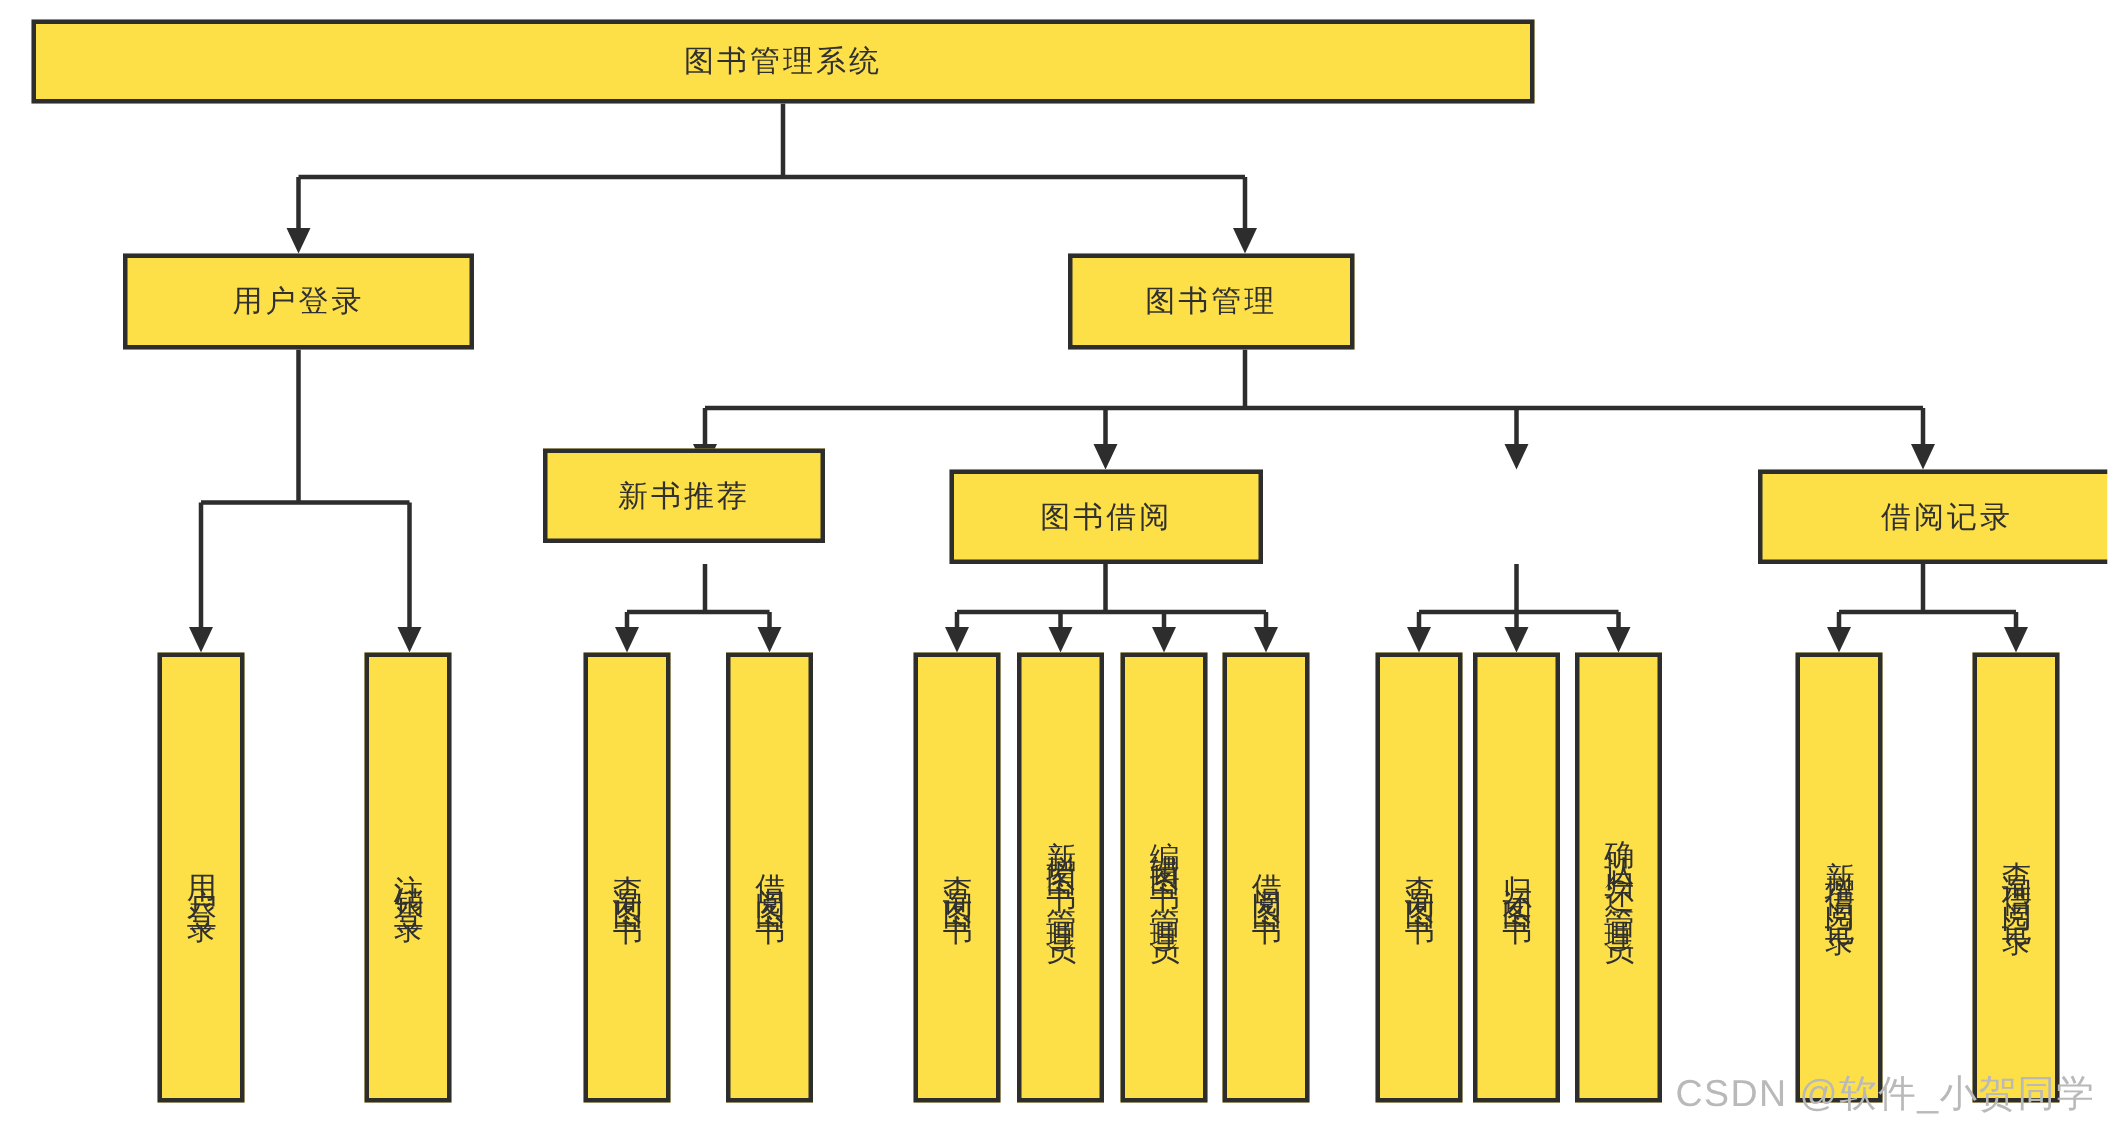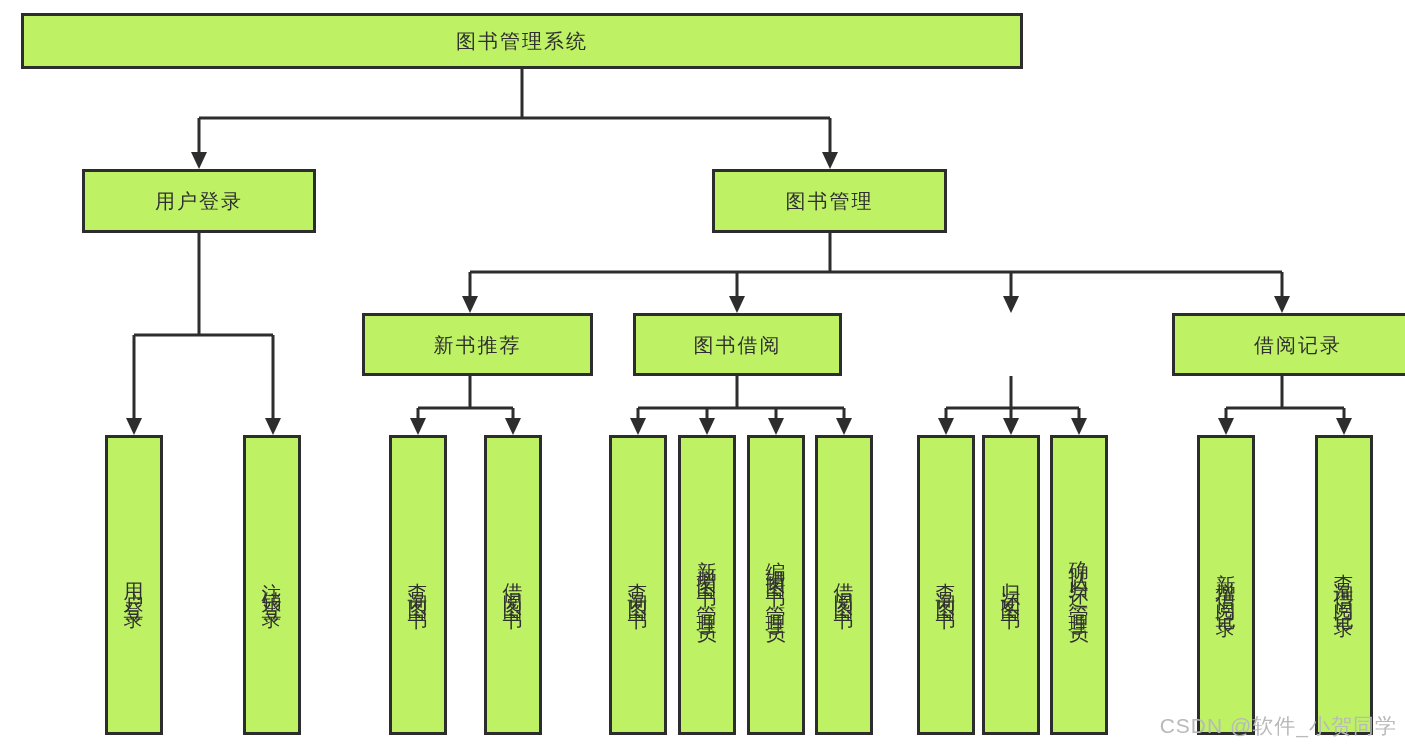--- a/index.html
+++ b/index.html
@@ -17,21 +17,21 @@
   }
   #wires {
     position: absolute;
     left: 0; top: 0;
     width: 1405px;
     height: 747px;
   }
   .box {
     position: absolute;
     box-sizing: border-box;
-    background: #bef264;
+    background: #fde047;
     border: 3px solid #2d2d2d;
     color: #303030;
     display: flex;
     align-items: center;
     justify-content: center;
     font-size: 20px;
     line-height: 1;
     letter-spacing: 2px;
     white-space: nowrap;
   }
@@ -43,21 +43,21 @@
   .leaf .vtext {
     writing-mode: vertical-rl;
     text-orientation: mixed;
     letter-spacing: 9px;
     font-size: 20px;
   }
   .watermark {
     position: absolute;
     top: 712px;
     right: 8px;
-    font-size: 21px;
+    font-size: 25px;
     color: #b9b9b9;
     letter-spacing: 1px;
     white-space: nowrap;
   }
 </style>
 </head>
 <body>
 
 <div id="stage">
 
@@ -101,25 +101,25 @@
     </g>
   </svg>
 
   <div class="box" style="left:21px; top:13px; width:1002px; height:56px;">
     <span>图书管理系统</span>
   </div>
 
   <div class="box" style="left:82px; top:169px; width:234px; height:64px;">
     <span>用户登录</span>
   </div>
-  <div class="box" style="left:712px; top:169px; width:235px; height:64px;">
+  <div class="box" style="left:712px; top:169px; width:191px; height:64px;">
     <span>图书管理</span>
   </div>
 
-  <div class="box" style="left:362px; top:313px; width:231px; height:63px;">
+  <div class="box" style="left:362px; top:299px; width:188px; height:63px;">
     <span>新书推荐</span>
   </div>
   <div class="box" style="left:633px; top:313px; width:209px; height:63px;text-align:center;">
     <span>图书借阅</span>
   </div>
   <div class="box" style="left:1172px; top:313px; width:252px; height:63px;">
     <span>借阅记录</span>
   </div>
 
   <div class="box leaf" style="left:105px;">

